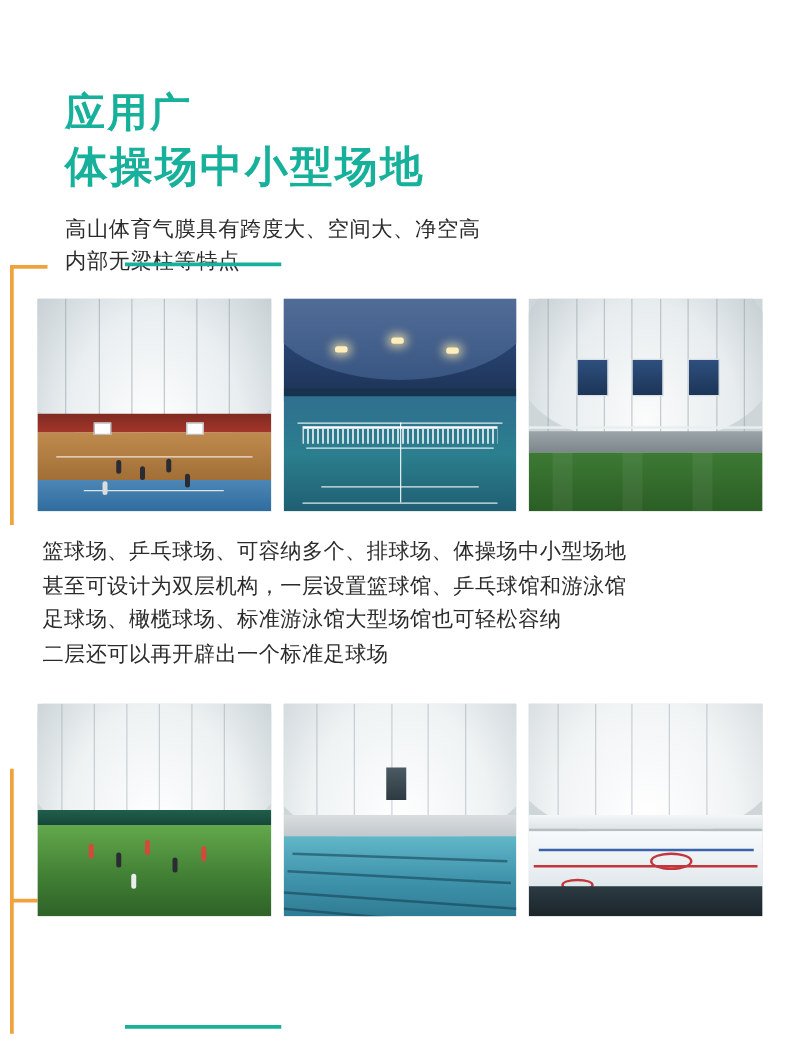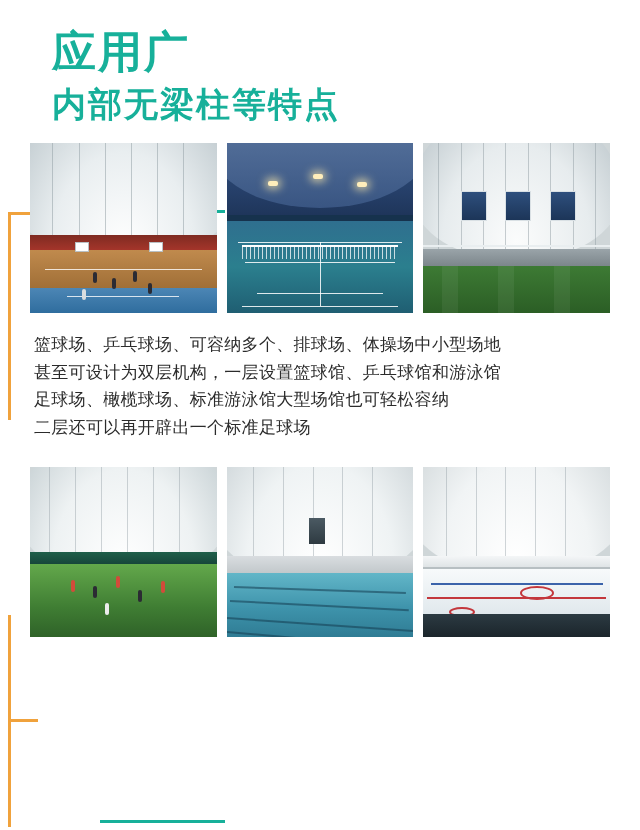--- a/index.html
+++ b/index.html
@@ -15,25 +15,26 @@
     height: 830px;
     background: #ffffff;
     overflow: hidden;
   }
 
   
   .header {
     padding: 26px 0 0 52px;
   }
   .title-line1 {
-    font-size: 44px;
+    font-size: 32px;
     font-weight: bold;
     color: #17b09a;
     letter-spacing: 2px;
     line-height: 1.2;
+    margin-top: 45px;
   }
   .title-line2 {
     font-size: 34px;
     font-weight: bold;
     color: #17b09a;
     letter-spacing: 2px;
     line-height: 1.25;
     margin-top: 4px;
   }
   .subtitle {
@@ -284,21 +285,25 @@
     background: linear-gradient(#2c3a42, #1b252b);
   }
 </style>
 </head>
 <body>
 
 <div class="page">
 
   <div class="header">
     <div class="title-line1">应用广</div>
-    <div class="title-line2">内部无梁柱等特点</div>
+    <div class="title-line2">体操场中小型场地</div>
+    <div class="subtitle">
+      <div>高山体育气膜具有跨度大、空间大、净空高</div>
+      <div>内部无梁柱等特点</div>
+    </div>
   </div>
 
   <div class="bracket br-tl">
     <div class="h"></div>
       <div class="v"></div>
   </div>
   <div class="bracket br-teal-top">
     <div class="h"></div>
   </div>
   <div class="bracket br-bl">

